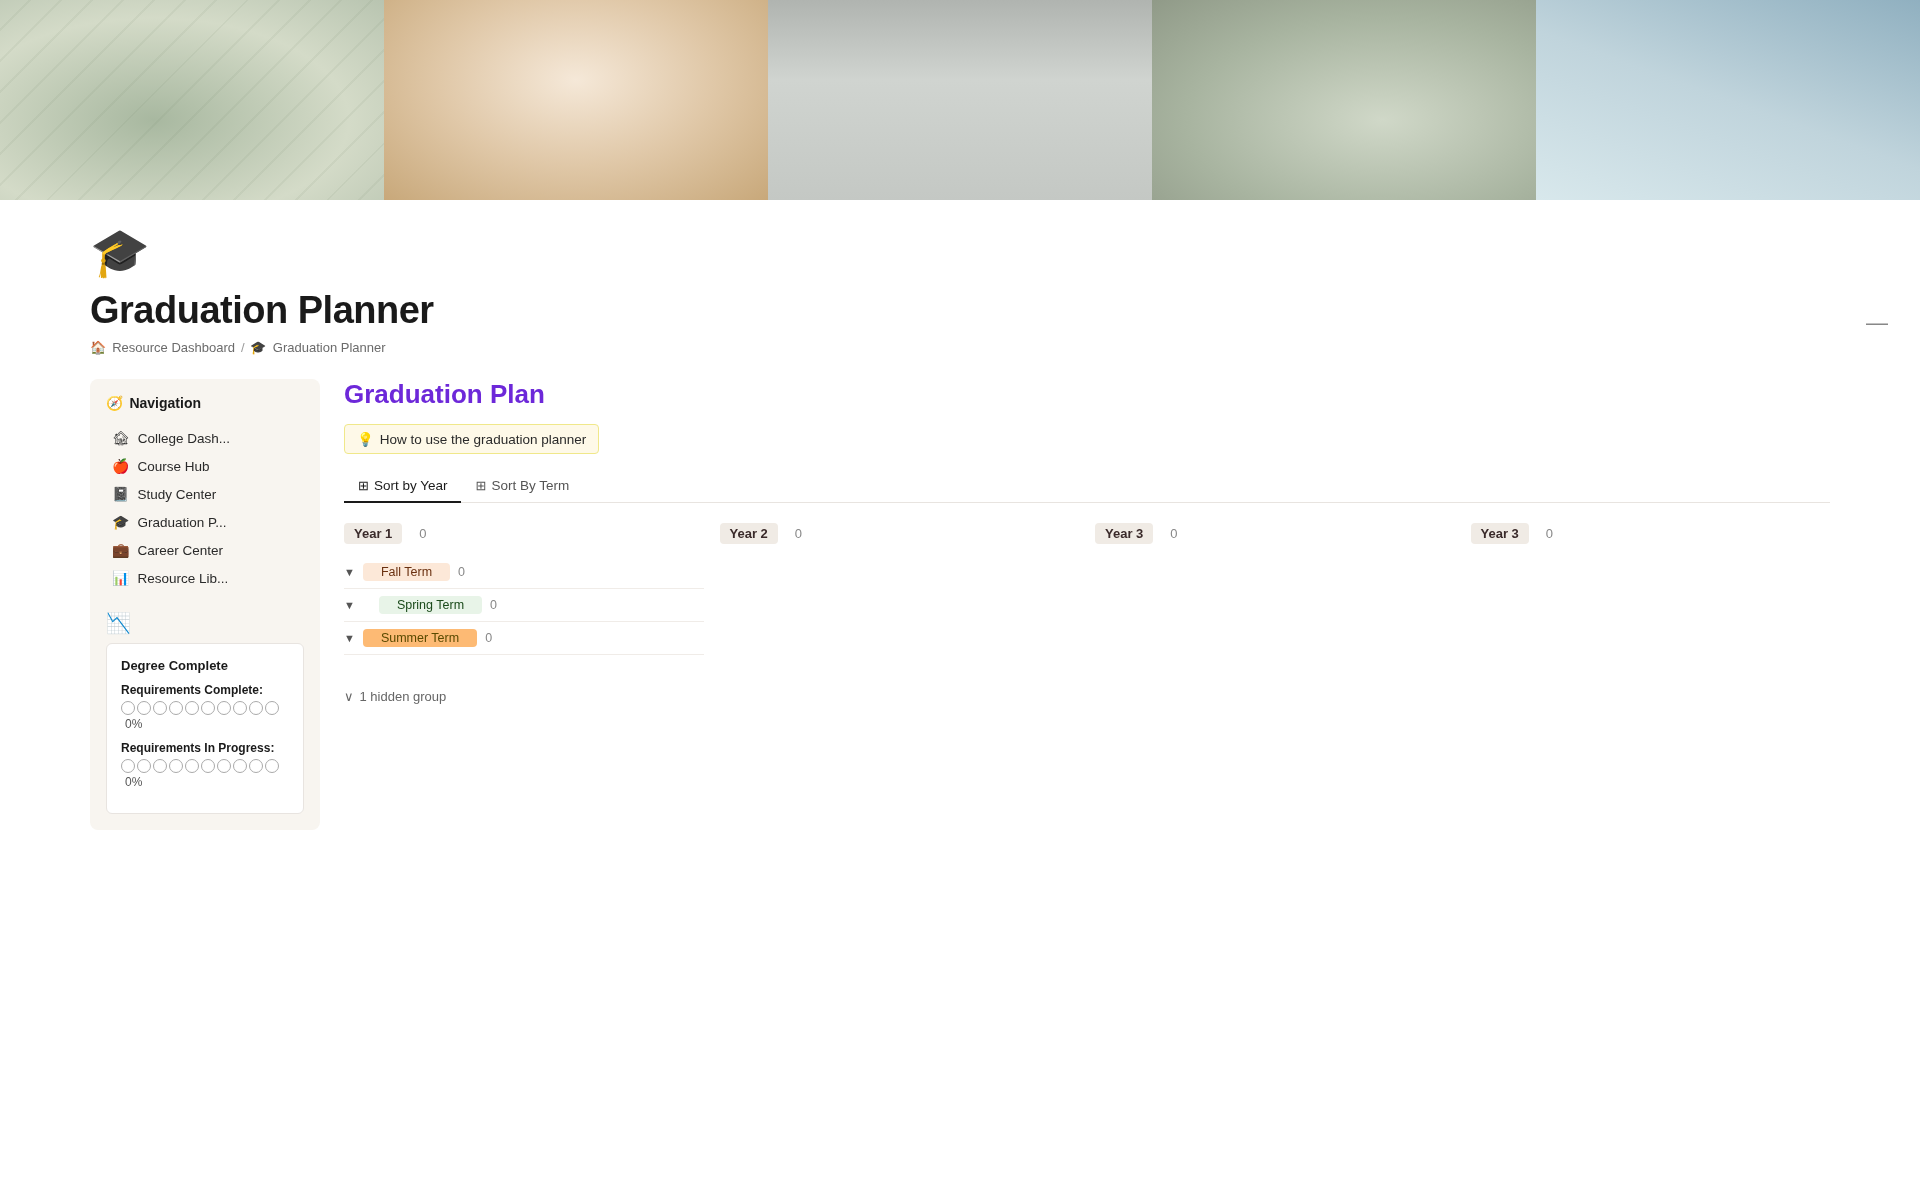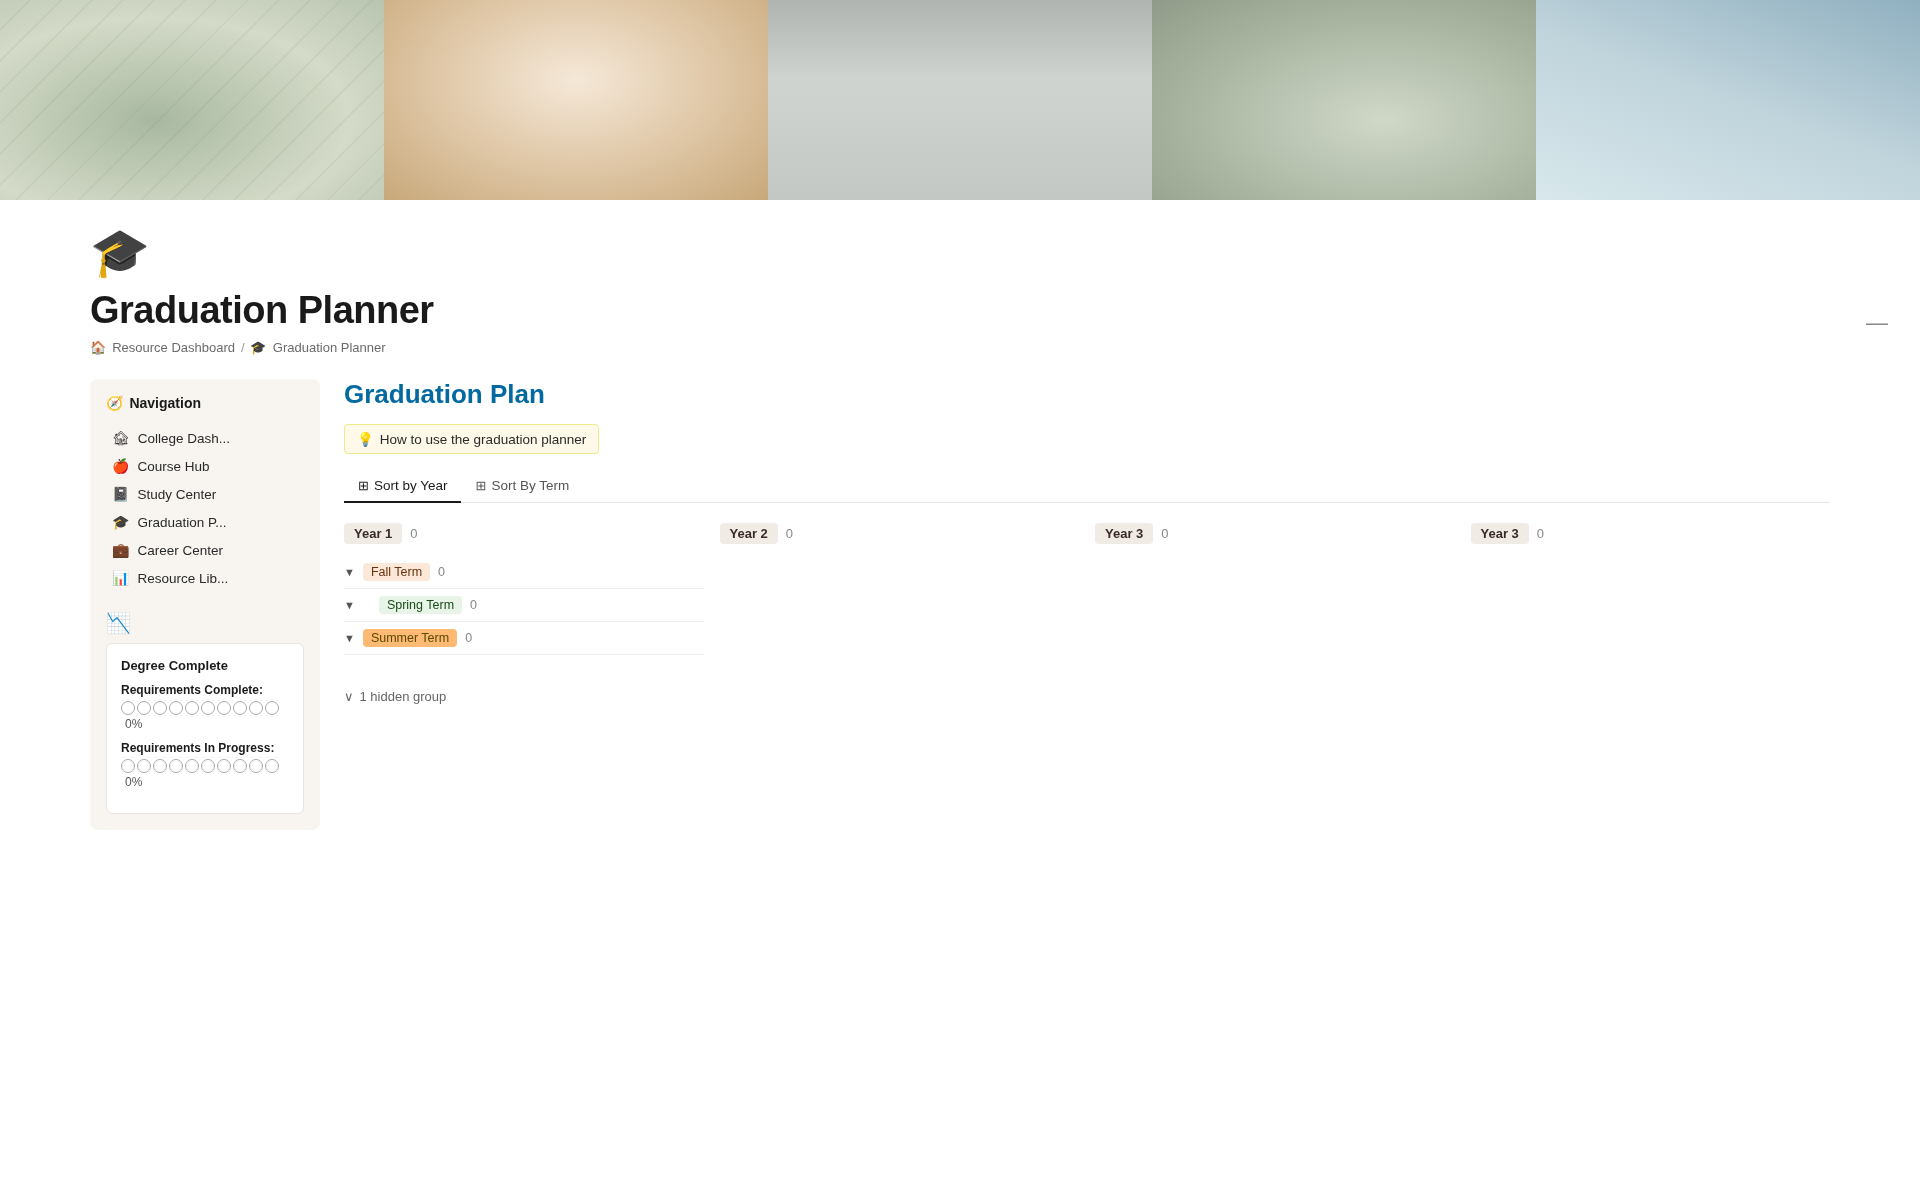--- a/index.html
+++ b/index.html
@@ -149,21 +149,21 @@
     }
 
     
     .main-content {
       flex: 1;
       min-width: 0;
     }
     .section-title {
       font-size: 26px;
       font-weight: 700;
-      color: #0369a1;
+      color: #6d28d9;
       margin-bottom: 14px;
     }
 
     
     .hint-btn {
       display: inline-flex;
       align-items: center;
       gap: 6px;
       background: #fef9e8;
       border: 1px solid #f0e88a;
@@ -205,21 +205,21 @@
     .year-columns {
       display: grid;
       grid-template-columns: repeat(4, 1fr);
       gap: 16px;
       margin-bottom: 24px;
     }
     .year-column { min-width: 0; }
     .year-header {
       display: flex;
       align-items: center;
-      gap: 8px;
+      gap: 17px;
       margin-bottom: 12px;
     }
     .year-badge {
       background: #f0ebe5;
       border-radius: 4px;
       padding: 3px 10px;
       font-size: 13px;
       font-weight: 600;
       color: #3a2a2a;
     }
@@ -232,21 +232,21 @@
     .term-row {
       display: flex;
       align-items: center;
       gap: 8px;
       padding: 7px 0;
       border-bottom: 1px solid #f0ece8;
     }
     .term-arrow { color: #555; font-size: 11px; cursor: pointer; }
     .term-badge {
       border-radius: 4px;
-      padding: 2px 8px;
+      padding: 2px 18px;
       font-size: 12.5px;
       font-weight: 500;
       text-align: right;
     }
     .term-badge.fall { background: #fce8d8; color: #6a3010; }
     .term-badge.spring { background: #e8f4e8; color: #1a4a1a; margin-left: 16px; }
     .term-badge.summer { background: #fdba74; color: #5a4a00; }
     .term-count { font-size: 12.5px; color: #888; }
 
     

